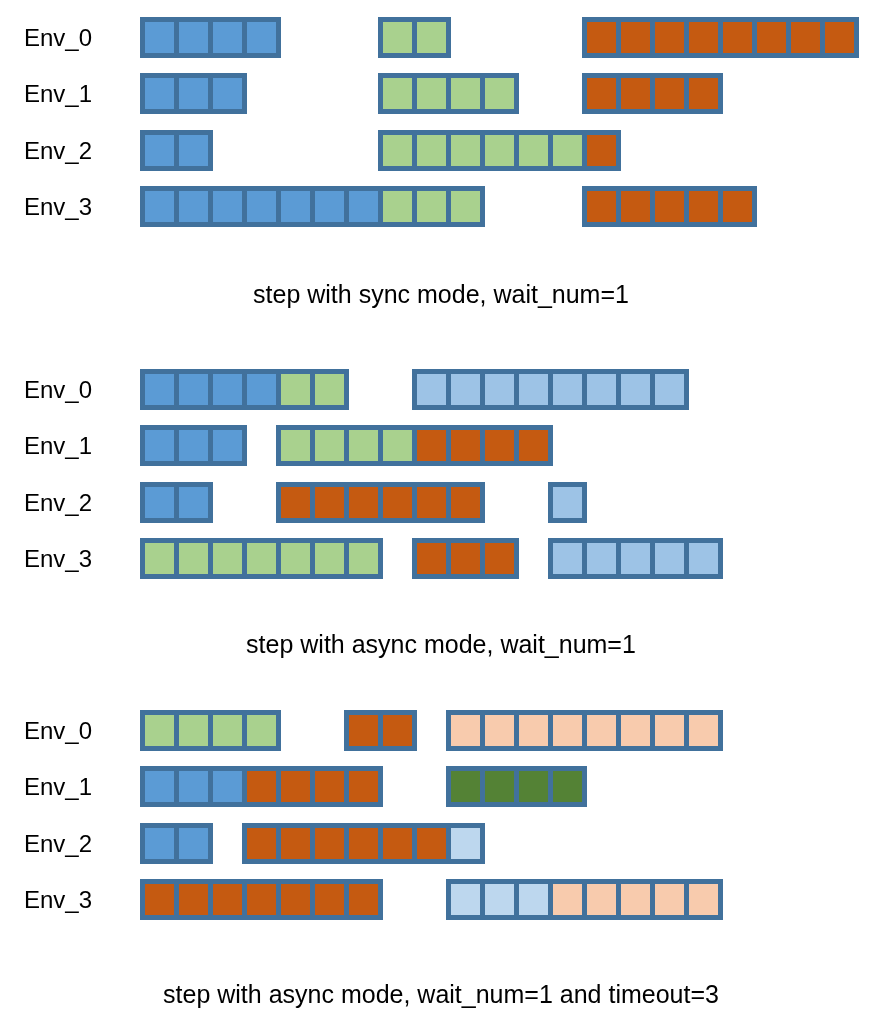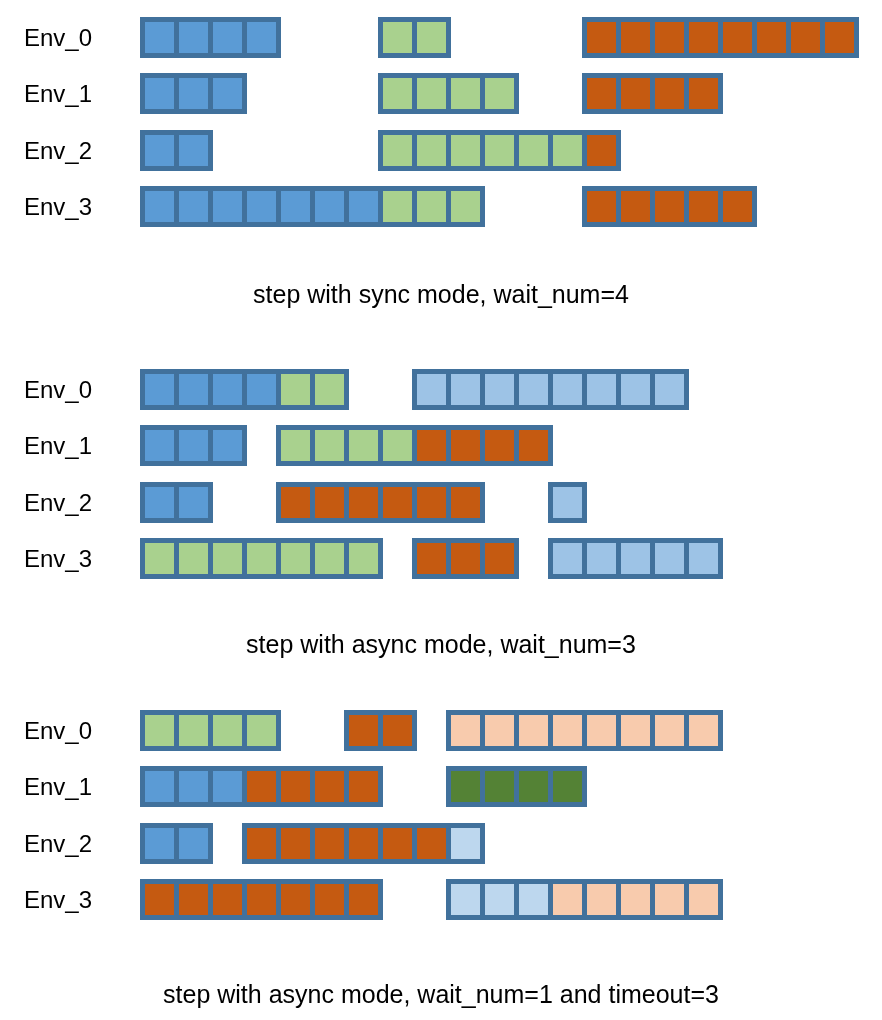--- a/index.html
+++ b/index.html
@@ -39,21 +39,21 @@
     width: 882px;
     text-align: center;
     font-size: 25px;
     color: #000000;
   }
 </style>
 </head>
 <body>
 
 <div id="figure">
-    <div class="caption" style="top: 280px;">step with sync mode, wait_num=4</div>
+    <div class="caption" style="top: 280px;">step with sync mode, wait_num=1</div>
     <div class="env-label" style="top: 17px; height: 41px;">Env_0</div>
     <div class="bar" style="left: 140px; top: 17px; background: rgb(65, 113, 156);">
       <div class="cell" style="background: rgb(91, 155, 213);"></div>
       <div class="cell" style="background: rgb(91, 155, 213);"></div>
       <div class="cell" style="background: rgb(91, 155, 213);"></div>
       <div class="cell" style="background: rgb(91, 155, 213);"></div>
     </div>
     <div class="bar" style="left: 378px; top: 17px; background: rgb(65, 113, 156);">
       <div class="cell" style="background: rgb(169, 209, 142);"></div>
       <div class="cell" style="background: rgb(169, 209, 142);"></div>
@@ -113,21 +113,21 @@
       <div class="cell" style="background: rgb(169, 209, 142);"></div>
       <div class="cell" style="background: rgb(169, 209, 142);"></div>
     </div>
     <div class="bar" style="left: 582px; top: 186px; background: rgb(65, 113, 156);">
       <div class="cell" style="background: rgb(197, 90, 17);"></div>
       <div class="cell" style="background: rgb(197, 90, 17);"></div>
       <div class="cell" style="background: rgb(197, 90, 17);"></div>
       <div class="cell" style="background: rgb(197, 90, 17);"></div>
       <div class="cell" style="background: rgb(197, 90, 17);"></div>
     </div>
-    <div class="caption" style="top: 630px;">step with async mode, wait_num=3</div>
+    <div class="caption" style="top: 630px;">step with async mode, wait_num=1</div>
     <div class="env-label" style="top: 369px; height: 41px;">Env_0</div>
     <div class="bar" style="left: 140px; top: 369px; background: rgb(65, 113, 156);">
       <div class="cell" style="background: rgb(91, 155, 213);"></div>
       <div class="cell" style="background: rgb(91, 155, 213);"></div>
       <div class="cell" style="background: rgb(91, 155, 213);"></div>
       <div class="cell" style="background: rgb(91, 155, 213);"></div>
       <div class="cell" style="background: rgb(169, 209, 142);"></div>
       <div class="cell" style="background: rgb(169, 209, 142);"></div>
     </div>
     <div class="bar" style="left: 412px; top: 369px; background: rgb(65, 113, 156);">

